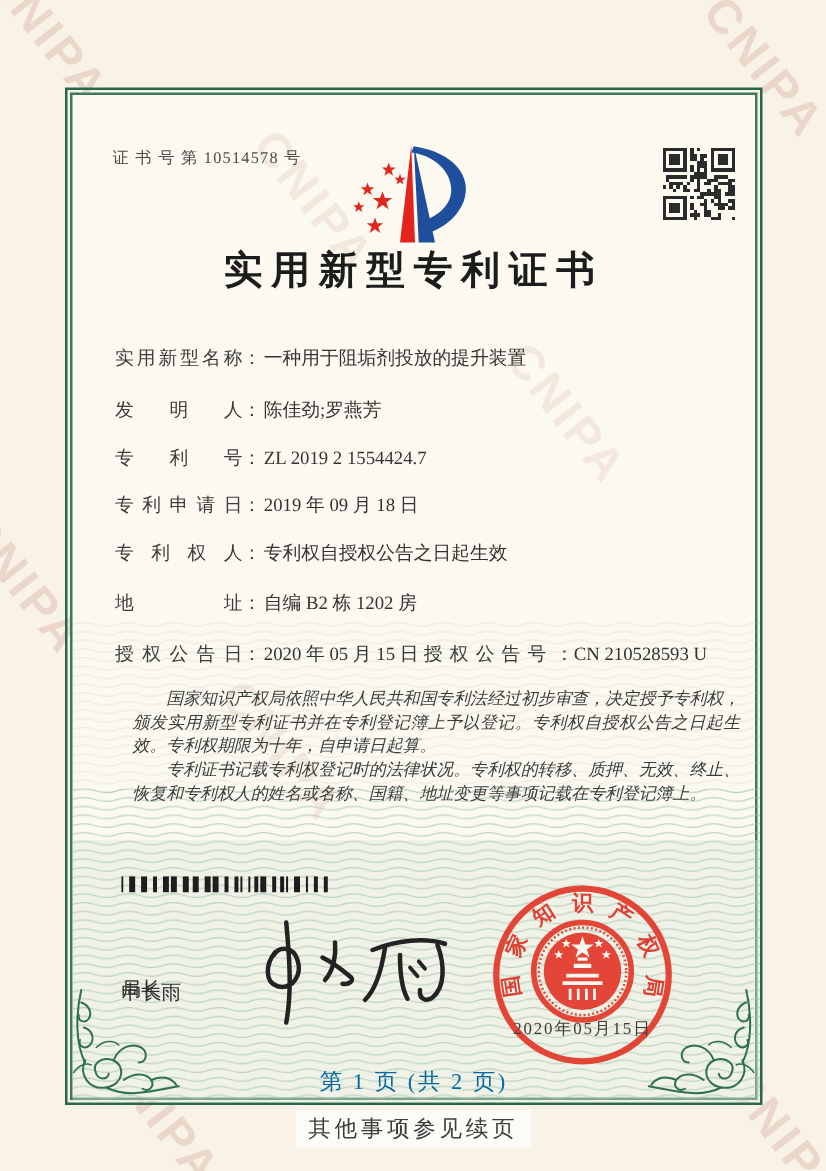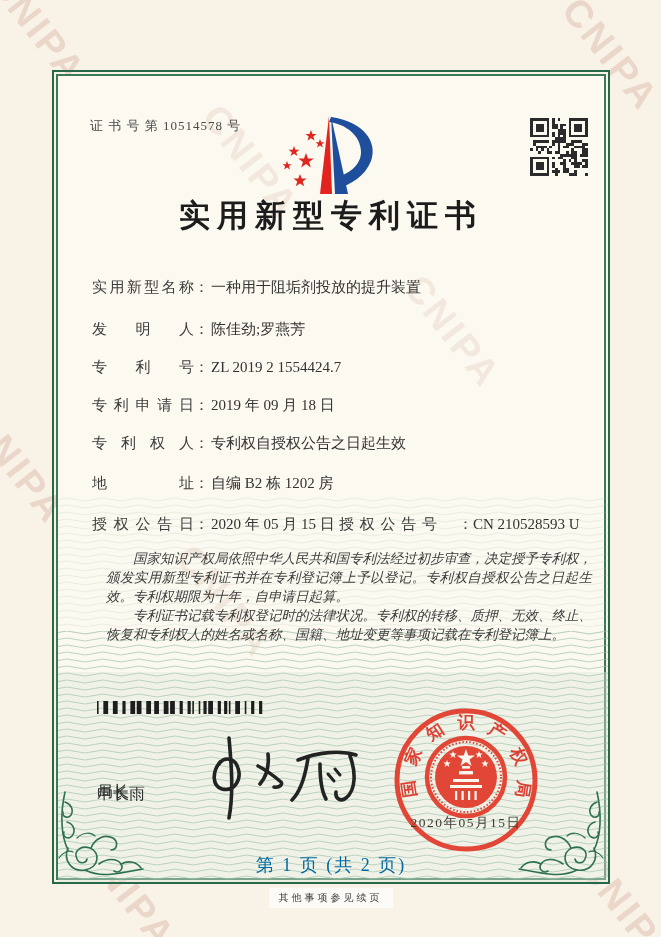--- a/index.html
+++ b/index.html
@@ -71,21 +71,21 @@
   }
   .r0{top:201px;} .r1{top:243px;} .r2{top:281px;} .r3{top:319px;}
   .r4{top:357px;} .r5{top:397px;} .r6{top:438px; position:absolute;}
   .flabel {
     display:inline-flex; justify-content:space-between;
     width:102px; flex:0 0 102px; color:#3c3c3c;
   }
   .colon { margin:0 2px 0 0; }
   .fvalue { color:#333; }
   .grp2 { position:absolute; left:247px; top:0; display:flex; }
-  .grp2 .flabel2 { letter-spacing:1px; margin-right:20px; }
+  .grp2 .flabel2 { letter-spacing:1px; margin-right:6px; }
 
   
   .legal {
     position:absolute; left:32px; top:473px; width:486px; z-index:2;
     font-size:13.5px; line-height:19px;
     font-style:italic; text-align:justify; color:#3b3b3b;margin-left:16px;
   }
   .legal p { text-indent:2em; }
 
   
@@ -100,21 +100,21 @@
     position:absolute; left:0; right:0; top:777px; z-index:2;
     text-align:center; font-size:18px; letter-spacing:2px; color:#0369a1;
   }
   .orn { position:absolute; top:712px; z-index:2; }
   .orn-left  { left:-3px; }
   .orn-right { right:-3px; transform:scaleX(-1); }
 
   .foot-note {
     position:absolute; left:50%; top:888px; transform:translateX(-50%);
     z-index:2; background:rgba(255,255,255,.65);
-    padding:3px 10px; font-size:10px; letter-spacing:3px; color:#3d3d3d;
+    padding:3px 10px; font-size:18px; letter-spacing:3px; color:#3d3d3d;
   }
 </style>
 </head>
 <body>
 
 <span class="wm wm1">CNIPA</span>
 <span class="wm wm2">CNIPA</span>
 <span class="wm wm5">CNIPA</span>
 <span class="wm wm7">CNIPA</span>
 <span class="wm wm8">CNIPA</span>

